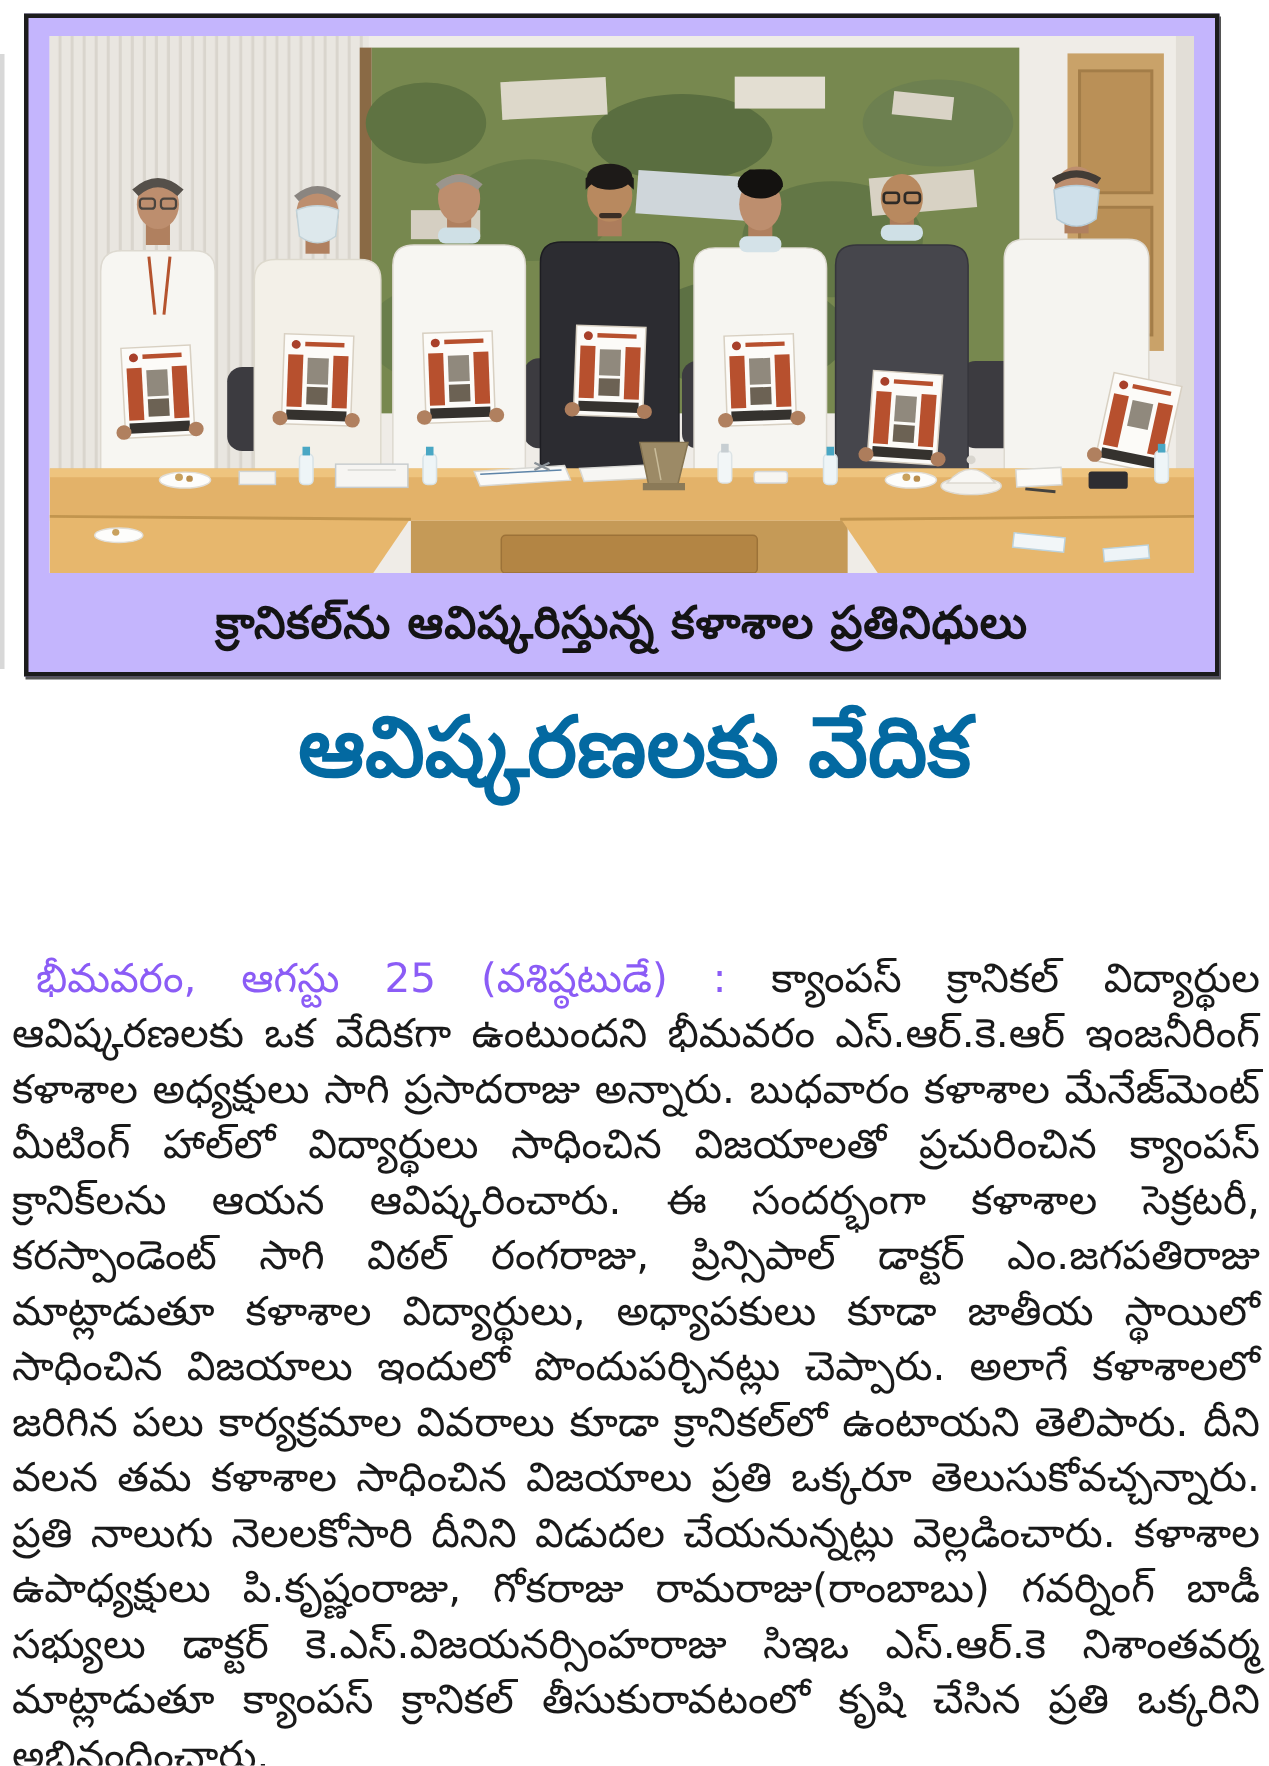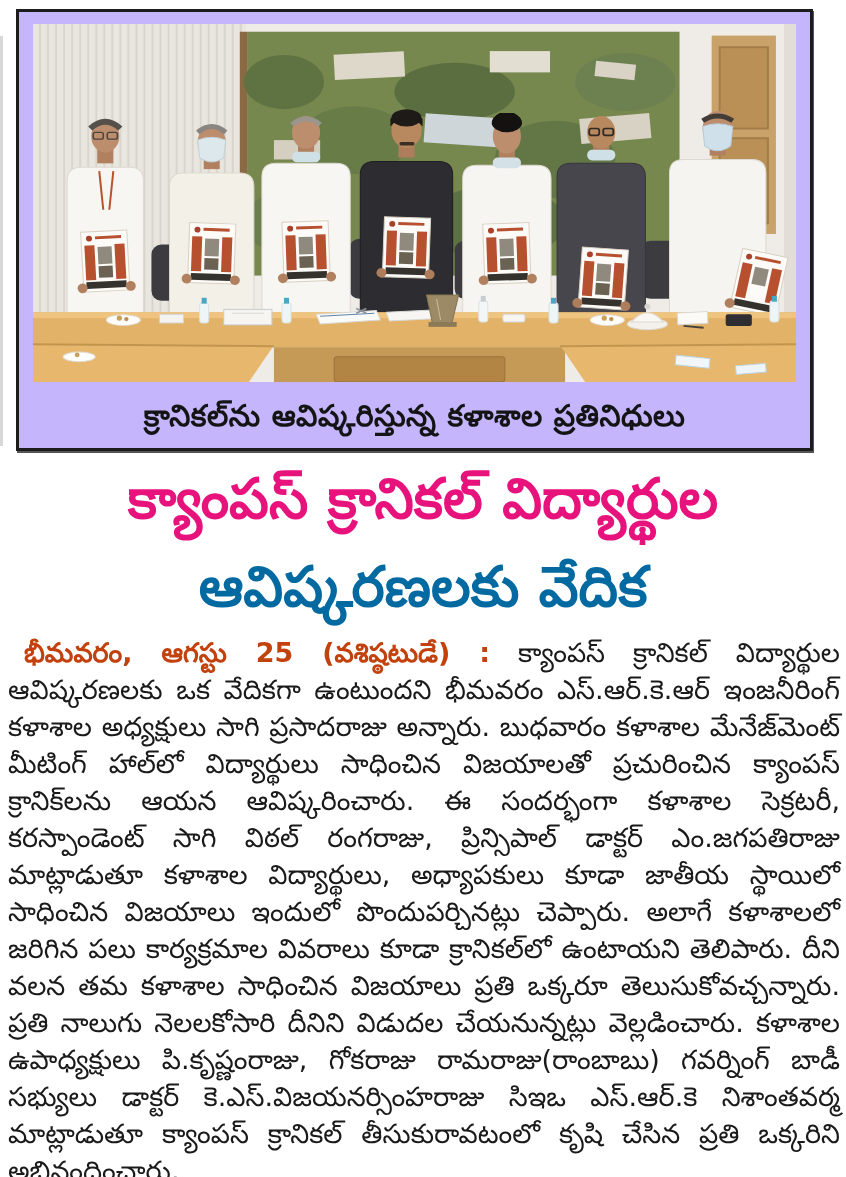--- a/index.html
+++ b/index.html
@@ -37,21 +37,21 @@
   }
   .headline .hl{
     display:block;font-size:56px;line-height:88px;
   }
   
   .article-body{
     position:absolute;left:8px;top:634px;width:832px;margin:0;
     font-size:27px;line-height:37px;color:#1a1a1a;
     text-align:justify;text-indent:16px;
   }
-  .article-body strong{font-weight:700;color:#c2410c;}
+  .article-body strong{font-weight:400;color:#8b5cf6;}
 </style>
 </head>
 <body>
 
 <div class="scan-edge"></div>
 
 <figure class="photo-frame">
   <div class="photo-area">
     <svg viewBox="0 0 760 370" preserveAspectRatio="none">
 
@@ -290,17 +290,16 @@
         <circle cx="44" cy="342" r="2.4" fill="#c9a15d"></circle>
         <rect x="640" y="344" width="34" height="10" fill="#f2f6f8" stroke="#bcd3de" transform="rotate(6 657 349)"></rect>
         <rect x="700" y="352" width="30" height="9" fill="#eef4f7" stroke="#bcd3de" transform="rotate(-5 715 356)"></rect>
       </g>
     </svg>
   </div>
   <figcaption class="photo-caption">క్రానికల్‌ను ఆవిష్కరిస్తున్న కళాశాల ప్రతినిధులు</figcaption>
 </figure>
 
 <h1 class="headline">
-  <span class="hl" style="color: rgb(232, 18, 125);">క్యాంపస్ క్రానికల్ విద్యార్థుల</span>
   <span class="hl" style="color: #0369a1;">ఆవిష్కరణలకు వేదిక</span>
 </h1>
 
 <p class="article-body"><strong>భీమవరం, ఆగస్టు 25 (వశిష్ఠటుడే) :</strong><span> క్యాంపస్ క్రానికల్ విద్యార్థుల ఆవిష్కరణలకు ఒక వేదికగా ఉంటుందని భీమవరం ఎస్.ఆర్.కె.ఆర్ ఇంజనీరింగ్ కళాశాల అధ్యక్షులు సాగి ప్రసాదరాజు అన్నారు. బుధవారం కళాశాల మేనేజ్‌మెంట్ మీటింగ్ హాల్‌లో విద్యార్థులు సాధించిన విజయాలతో ప్రచురించిన క్యాంపస్ క్రానిక్‌లను ఆయన ఆవిష్కరించారు. ఈ సందర్భంగా కళాశాల సెక్రటరీ, కరస్పాండెంట్ సాగి విఠల్ రంగరాజు, ప్రిన్సిపాల్ డాక్టర్ ఎం.జగపతిరాజు మాట్లాడుతూ కళాశాల విద్యార్థులు, అధ్యాపకులు కూడా జాతీయ స్థాయిలో సాధించిన విజయాలు ఇందులో పొందుపర్చినట్లు చెప్పారు. అలాగే కళాశాలలో జరిగిన పలు కార్యక్రమాల వివరాలు కూడా క్రానికల్‌లో ఉంటాయని తెలిపారు. దీని వలన తమ కళాశాల సాధించిన విజయాలు ప్రతి ఒక్కరూ తెలుసుకోవచ్చన్నారు. ప్రతి నాలుగు నెలలకోసారి దీనిని విడుదల చేయనున్నట్లు వెల్లడించారు. కళాశాల ఉపాధ్యక్షులు పి.కృష్ణంరాజు, గోకరాజు రామరాజు(రాంబాబు) గవర్నింగ్ బాడీ సభ్యులు డాక్టర్ కె.ఎస్.విజయనర్సింహరాజు సిఇఒ ఎస్.ఆర్.కె నిశాంతవర్మ మాట్లాడుతూ క్యాంపస్ క్రానికల్ తీసుకురావటంలో కృషి చేసిన ప్రతి ఒక్కరిని అభినందించారు.</span></p>
 
 </body></html>

